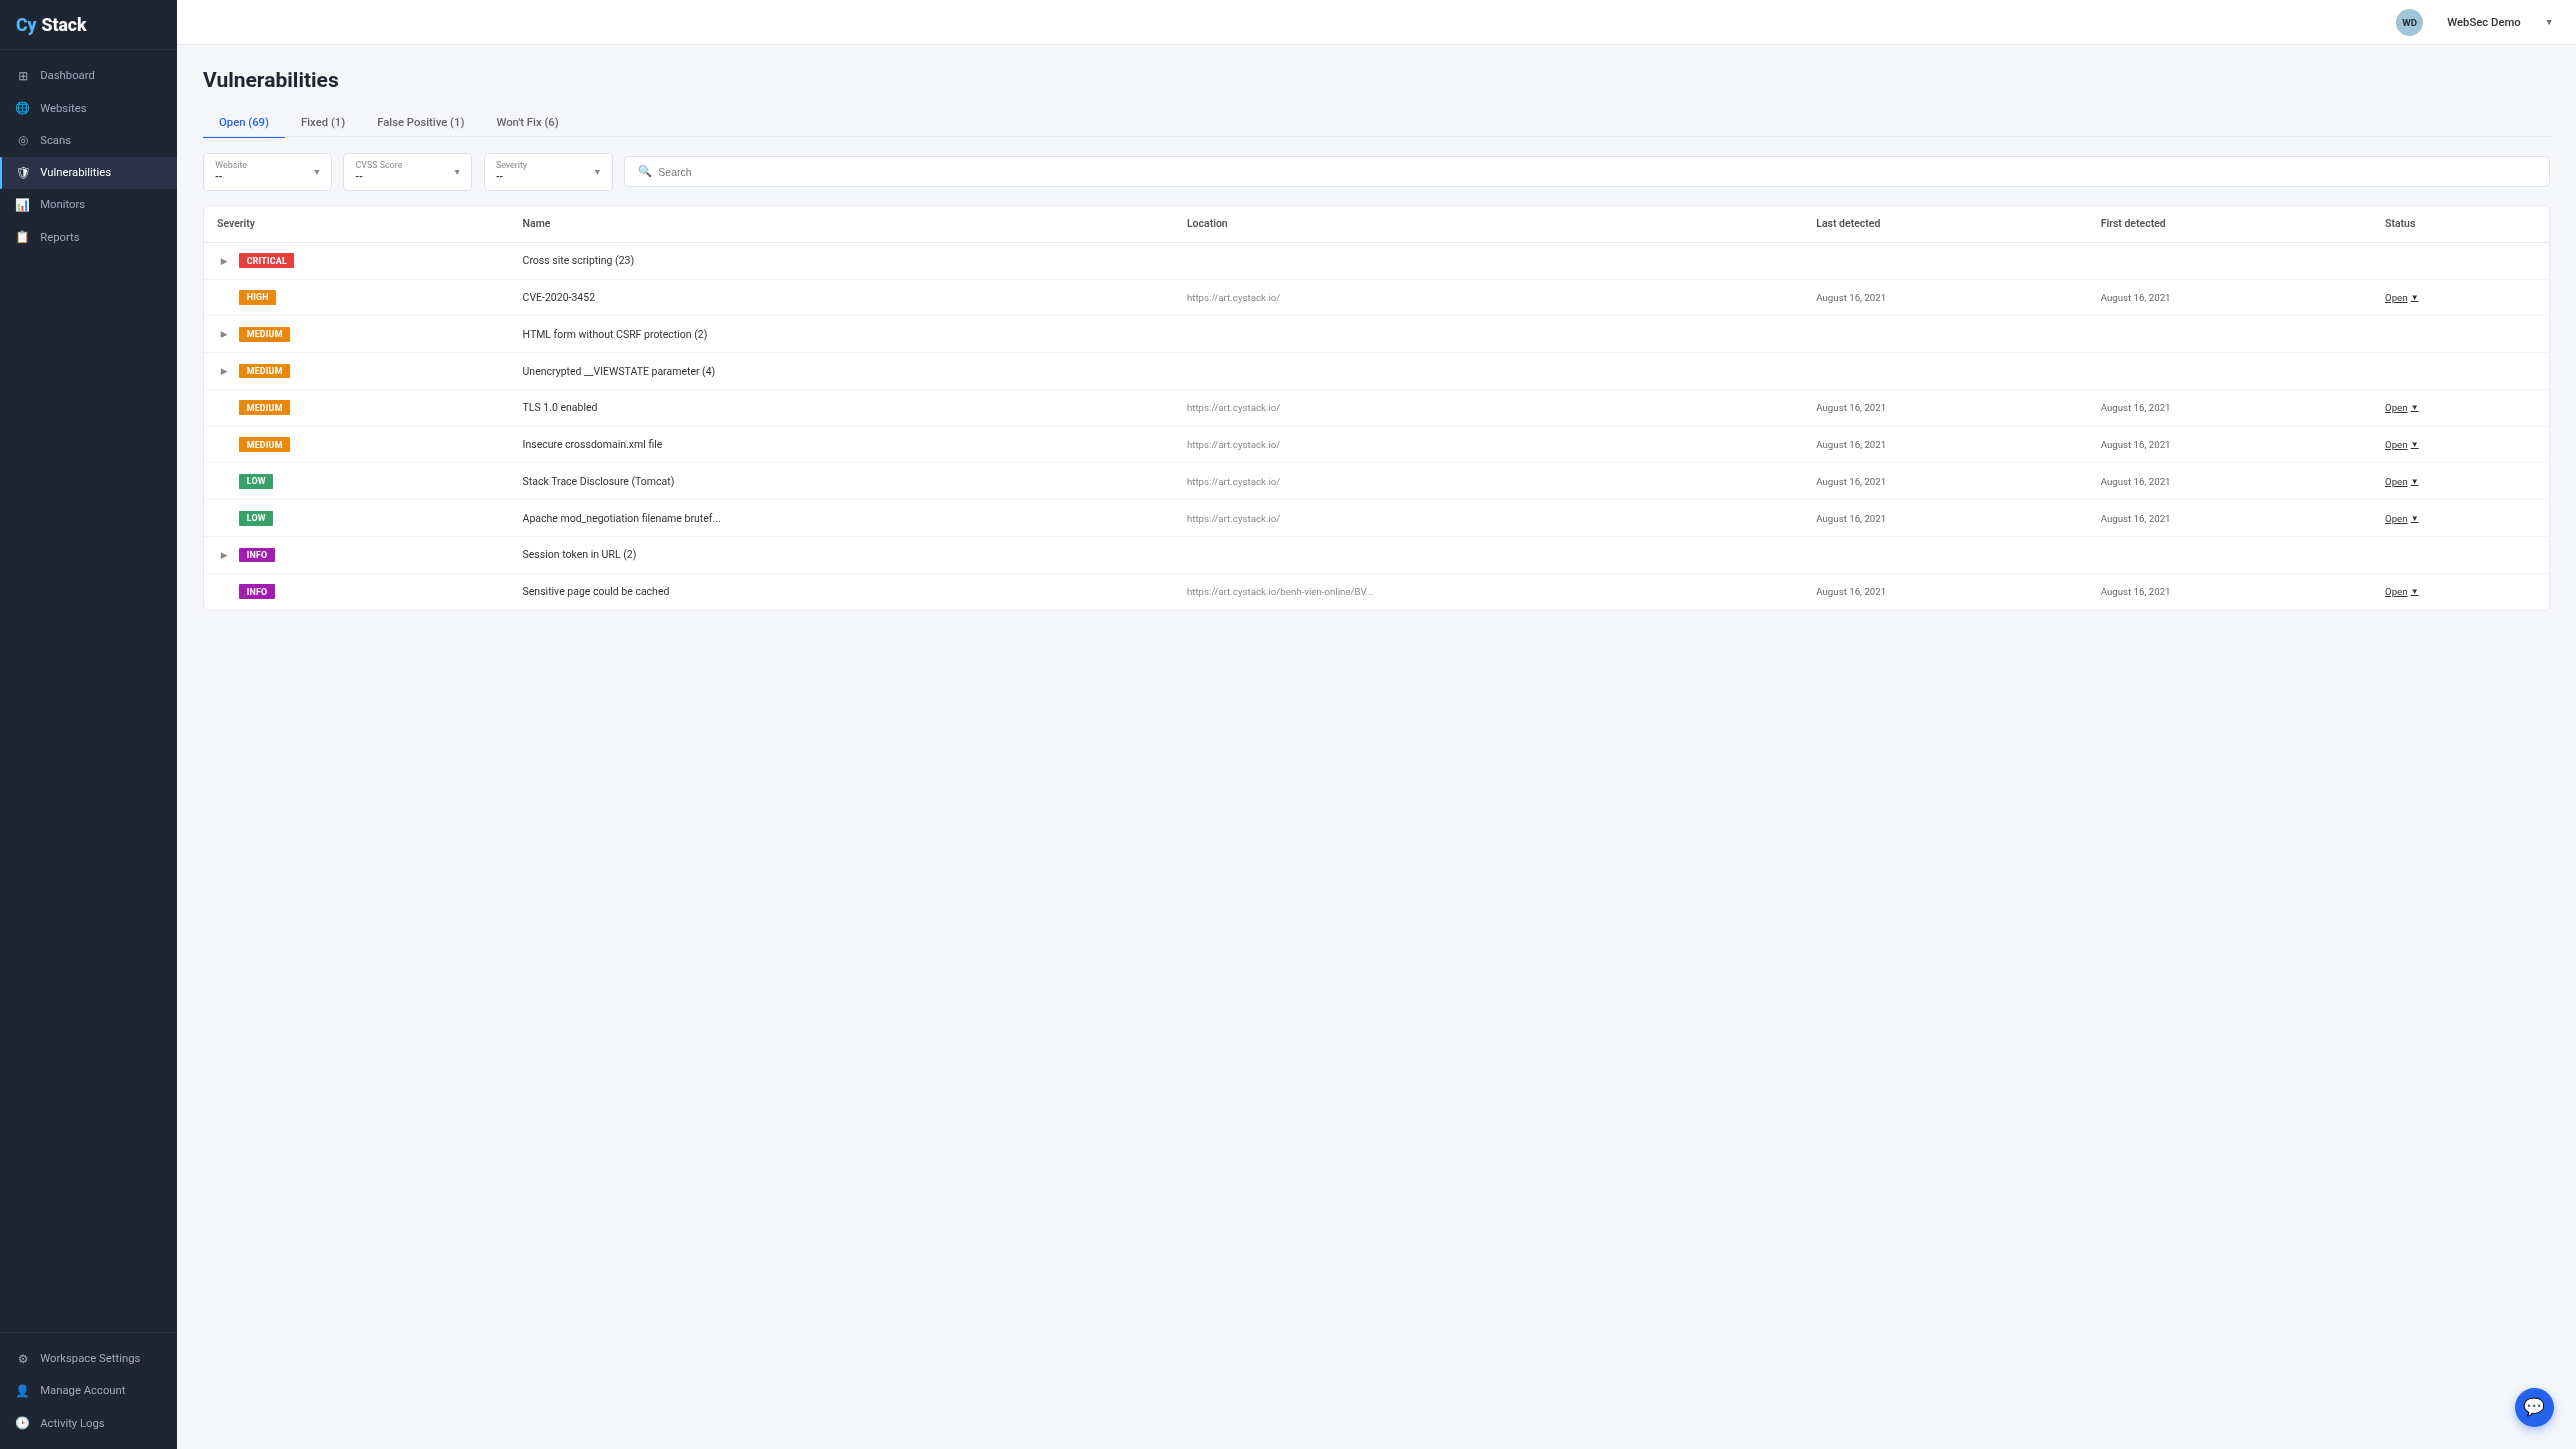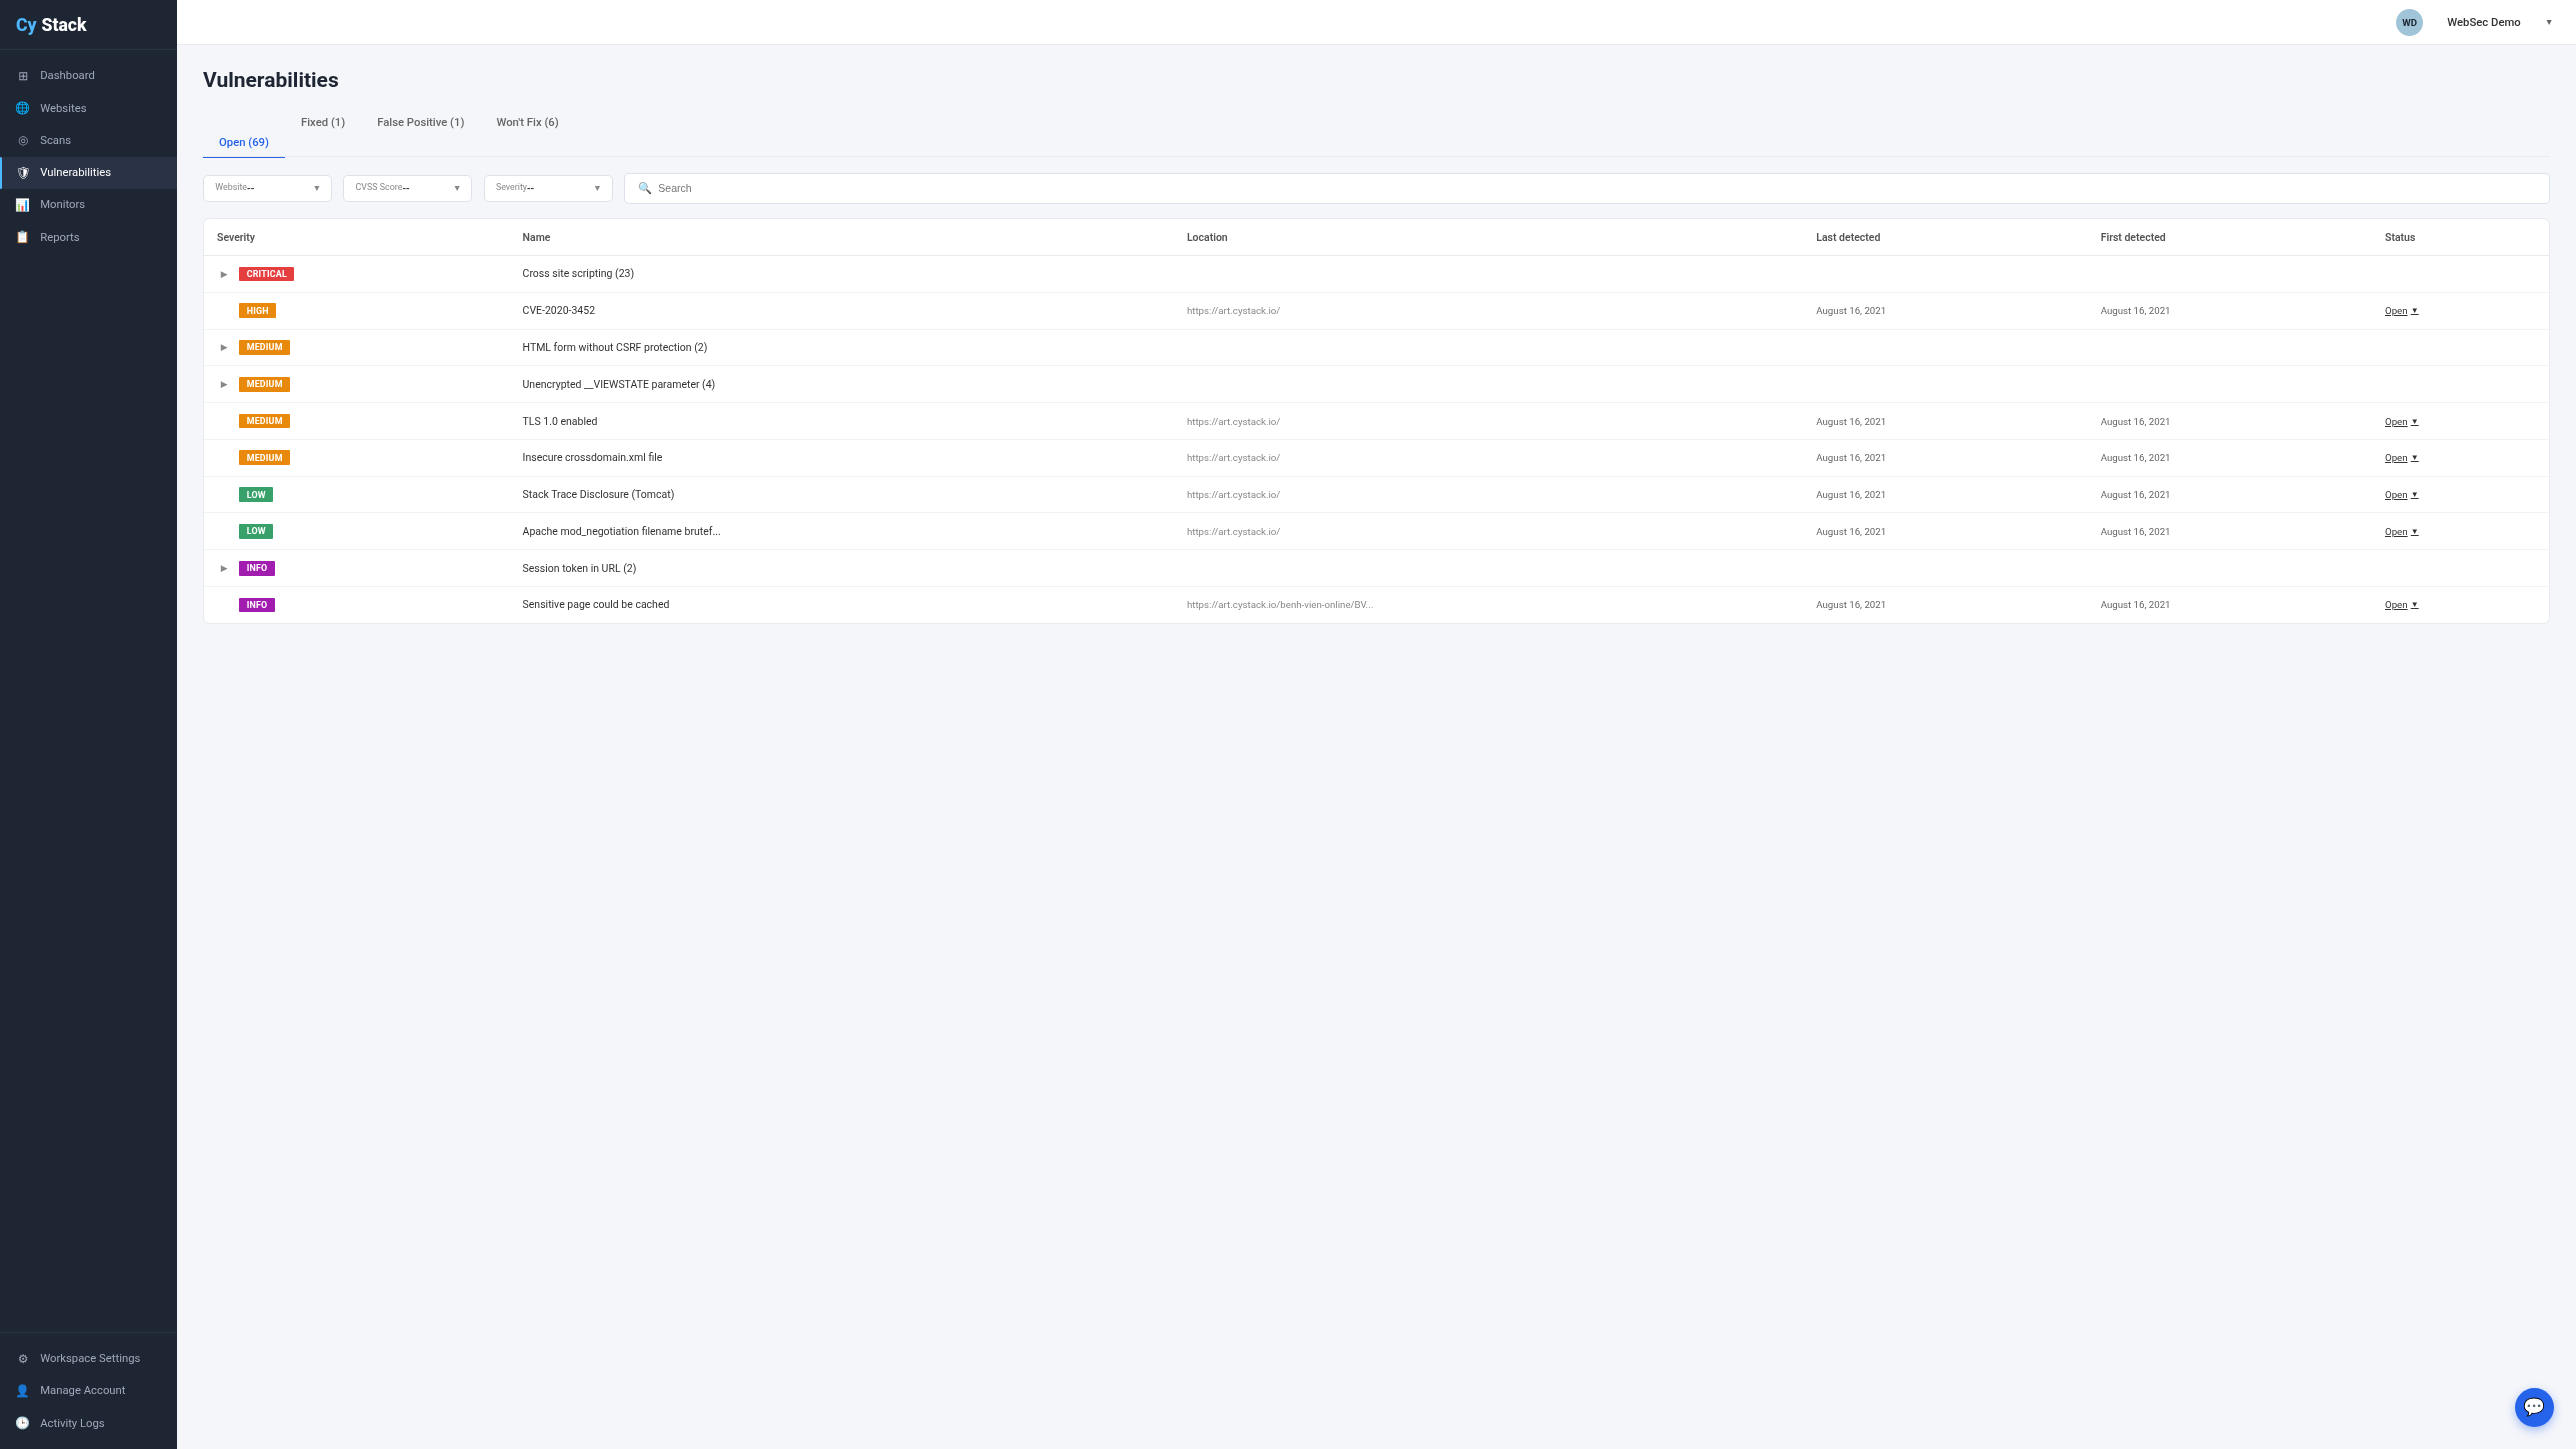--- a/index.html
+++ b/index.html
@@ -100,36 +100,36 @@
     .tabs { display: flex; gap: 0; border-bottom: 1.6px solid #e8eaf0; margin-bottom: 16px; }
     .tab {
       padding: 8px 16px;
       font-size: 11.3px;
       cursor: pointer;
       color: #666;
       border-bottom: 1.6px solid transparent;
       margin-bottom: -1.6px;
       font-weight: 500;
     }
-    .tab.active { color: #2563eb; border-bottom-color: #2563eb; margin-top: 20px; }
+    .tab.active { color: #2563eb; border-bottom-color: #2563eb; }
 
     
     .filters { display: flex; gap: 11.3px; margin-bottom: 14.5px; align-items: center; }
     .filter-select {
       position: relative;
       display: flex;
       align-items: center;
       border: 0.8px solid #dde1ea;
       border-radius: 4.8px;
       background: #fff;
       padding: 6.4px 29px 6.4px 11.3px;
       min-width: 129px;
       cursor: pointer;
     }
-    .filter-select-inner { display: flex; }
+    .filter-select-inner { display: flex; flex-direction: column; }
     .filter-label { font-size: 8.9px; color: #888; }
     .filter-value { font-size: 10.5px; color: #333; font-weight: 500; }
     .filter-arrow {
       position: absolute;
       right: 9.7px;
       top: 50%;
       transform: translateY(-50%);
       font-size: 8.9px;
       color: #888;
     }

